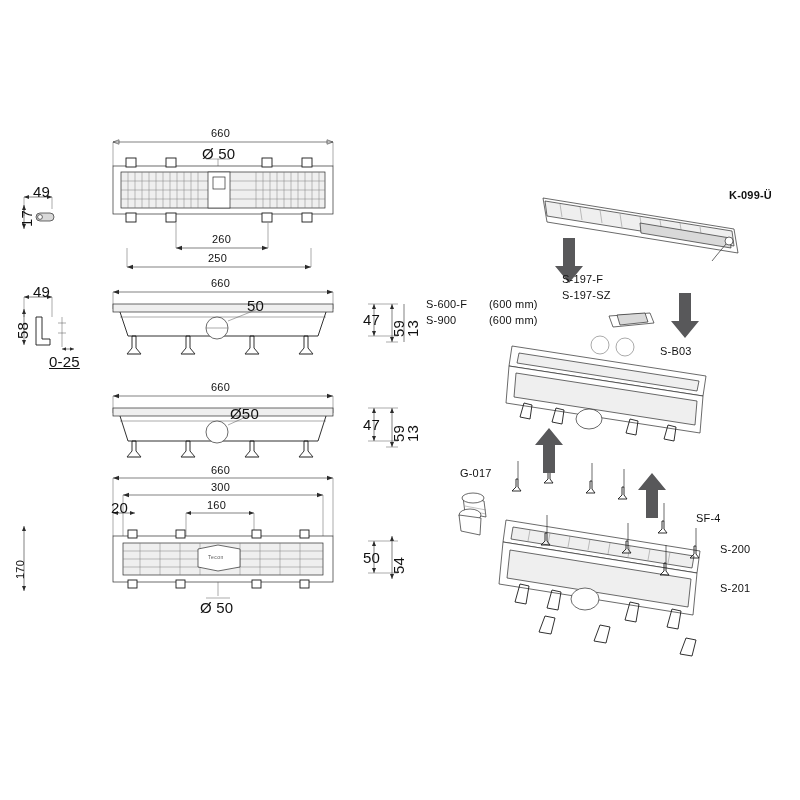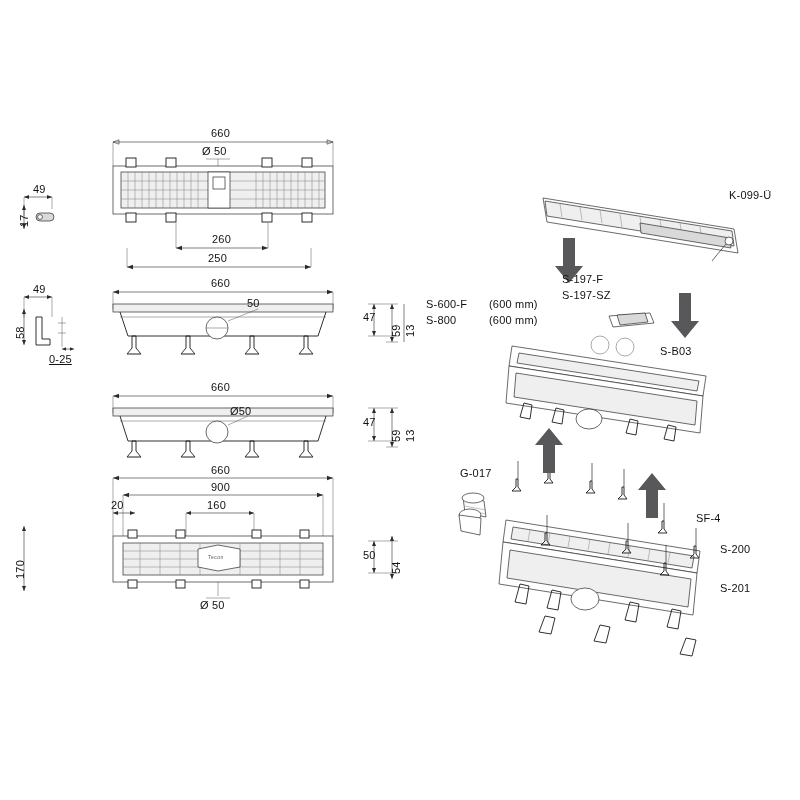--- a/index.html
+++ b/index.html
@@ -1,19 +1,19 @@
 <!DOCTYPE html>
 <html><head>
 <meta charset="utf-8">
 <style>
   html,body{margin:0;padding:0;background:#ffffff;}
   body{width:800px;height:800px;position:relative;font-family:"Liberation Sans",sans-serif;color:#1a1a1a;overflow:hidden;}
   .stage{position:absolute;left:0;top:1px;width:648px;height:800px;}
   .lbl{position:absolute;font-size:11px;color:#111;white-space:nowrap;letter-spacing:0.2px;}
-  .lbl.small{font-size:11px;}
+  .lbl.small{font-size:15px;}
   .lbl.vert{transform:rotate(-90deg);transform-origin:left top;}
   svg{position:absolute;left:0;top:0;}
   .dim{stroke:#2b2b2b;stroke-width:0.6;fill:none;}
   .thin{stroke:#2b2b2b;stroke-width:0.7;fill:none;}
   .thinner{stroke:#555;stroke-width:0.5;fill:none;}
   .solid{stroke:#1a1a1a;stroke-width:0.9;fill:none;}
   .fillgrey{fill:#d9d9d9;stroke:#2b2b2b;stroke-width:0.7;}
   .filllight{fill:#efefef;stroke:#2b2b2b;stroke-width:0.7;}
   .fillwhite{fill:#ffffff;stroke:#2b2b2b;stroke-width:0.7;}
   .arrowdark{fill:#58585a;}
@@ -416,34 +416,34 @@
   <div class="lbl small vert" style="left:390px;top:336px;">59</div>
   <div class="lbl small vert" style="left:404px;top:336px;">13</div>
 
   <div class="lbl" style="left:211px;top:380px;">660</div>
   <div class="lbl small" style="left:230px;top:404px;">Ø50</div>
   <div class="lbl small" style="left:363px;top:415px;">47</div>
   <div class="lbl small vert" style="left:390px;top:441px;">59</div>
   <div class="lbl small vert" style="left:404px;top:441px;">13</div>
 
   <div class="lbl" style="left:211px;top:463px;">660</div>
-  <div class="lbl" style="left:211px;top:480px;">900</div>
+  <div class="lbl" style="left:211px;top:480px;">300</div>
   <div class="lbl small" style="left:111px;top:498px;">20</div>
   <div class="lbl" style="left:207px;top:498px;">160</div>
   <div class="lbl vert" style="left:14px;top:578px;">170</div>
   <div class="lbl small" style="left:200px;top:598px;">Ø 50</div>
   <div class="lbl small" style="left:363px;top:548px;">50</div>
   <div class="lbl small vert" style="left:390px;top:573px;">54</div>
 
   <div class="lbl" style="left:426px;top:297px;">S-600-F</div>
   <div class="lbl" style="left:489px;top:297px;">(600 mm)</div>
-  <div class="lbl" style="left:426px;top:313px;">S-800</div>
+  <div class="lbl" style="left:426px;top:313px;">S-900</div>
   <div class="lbl" style="left:489px;top:313px;">(600 mm)</div>
 
-  <div class="lbl" style="left:729px;top:188px;">K-099-Ü</div>
+  <div class="lbl" style="left:729px;top:188px;font-weight:bold;">K-099-Ü</div>
   <div class="lbl" style="left:562px;top:272px;">S-197-F</div>
   <div class="lbl" style="left:562px;top:288px;">S-197-SZ</div>
   <div class="lbl" style="left:660px;top:344px;">S-B03</div>
   <div class="lbl" style="left:460px;top:466px;text-align:right;">G-017</div>
   <div class="lbl" style="left:696px;top:511px;text-align:center;">SF-4</div>
   <div class="lbl" style="left:720px;top:542px;">S-200</div>
   <div class="lbl" style="left:720px;top:581px;">S-201</div>
 
   <div class="lbl" style="left:208px;top:553px;font-size:5px;letter-spacing:0.5px;color:#555;">Tecon</div>
 

